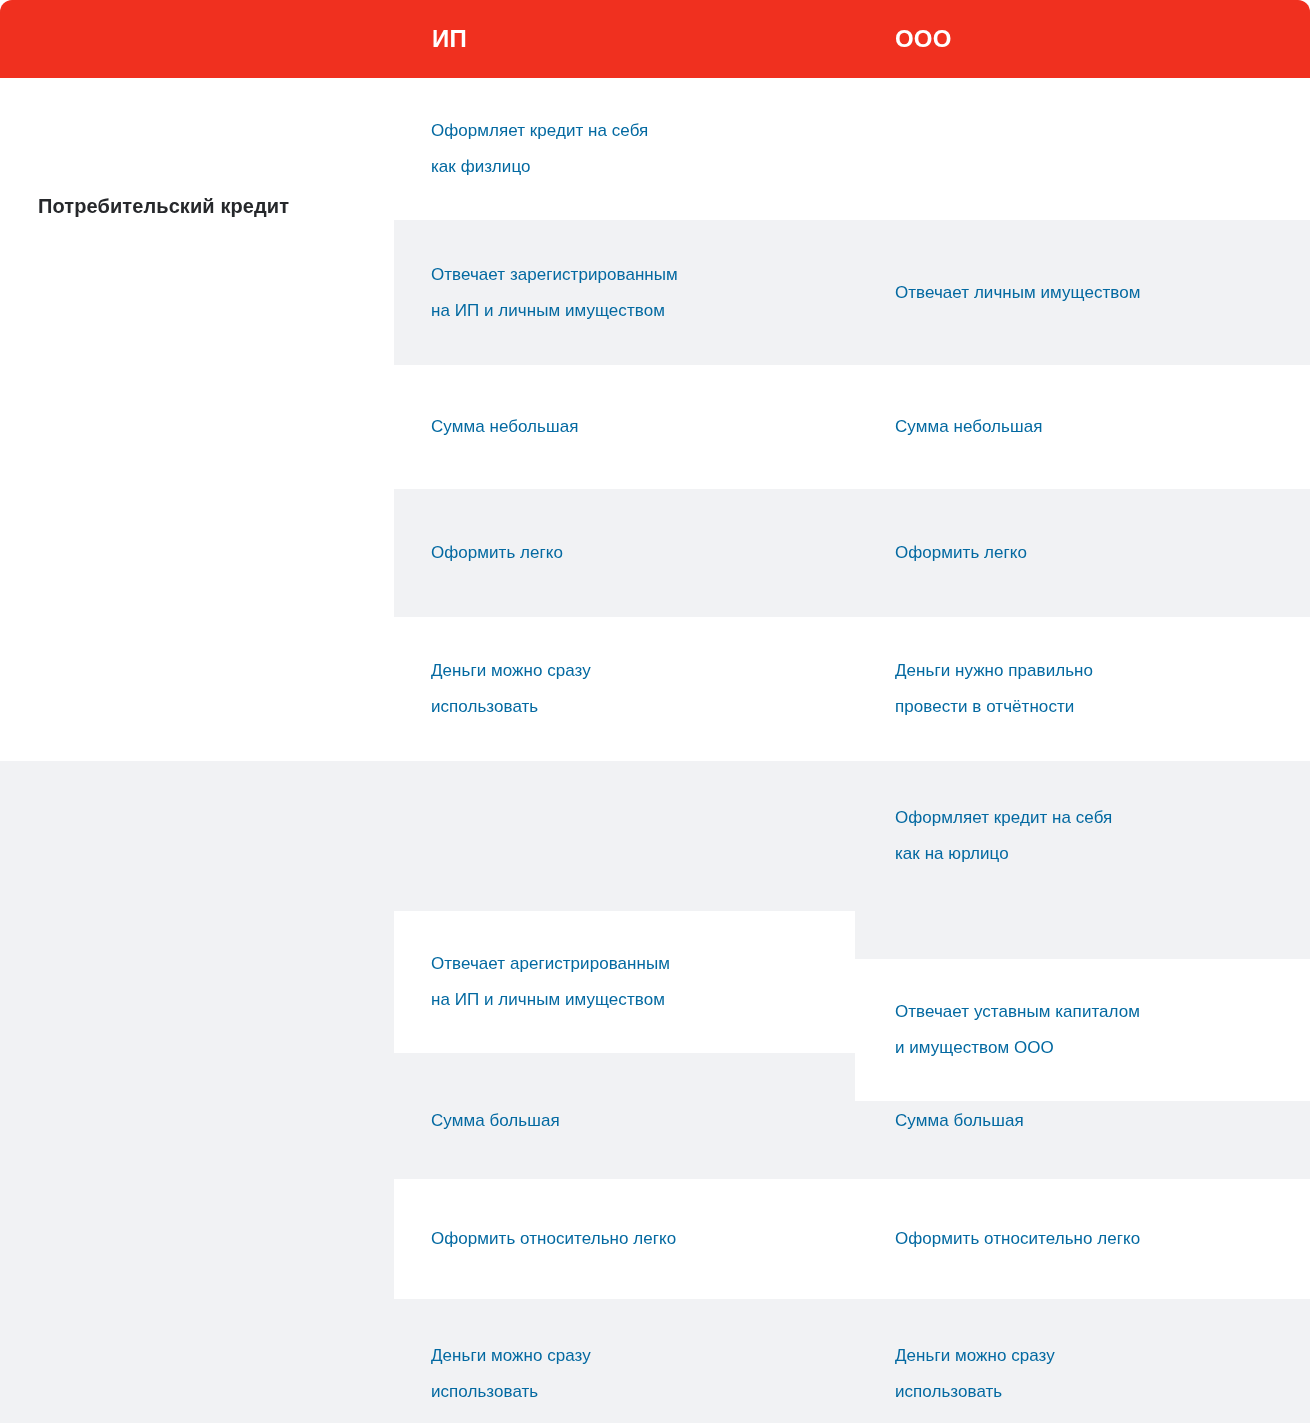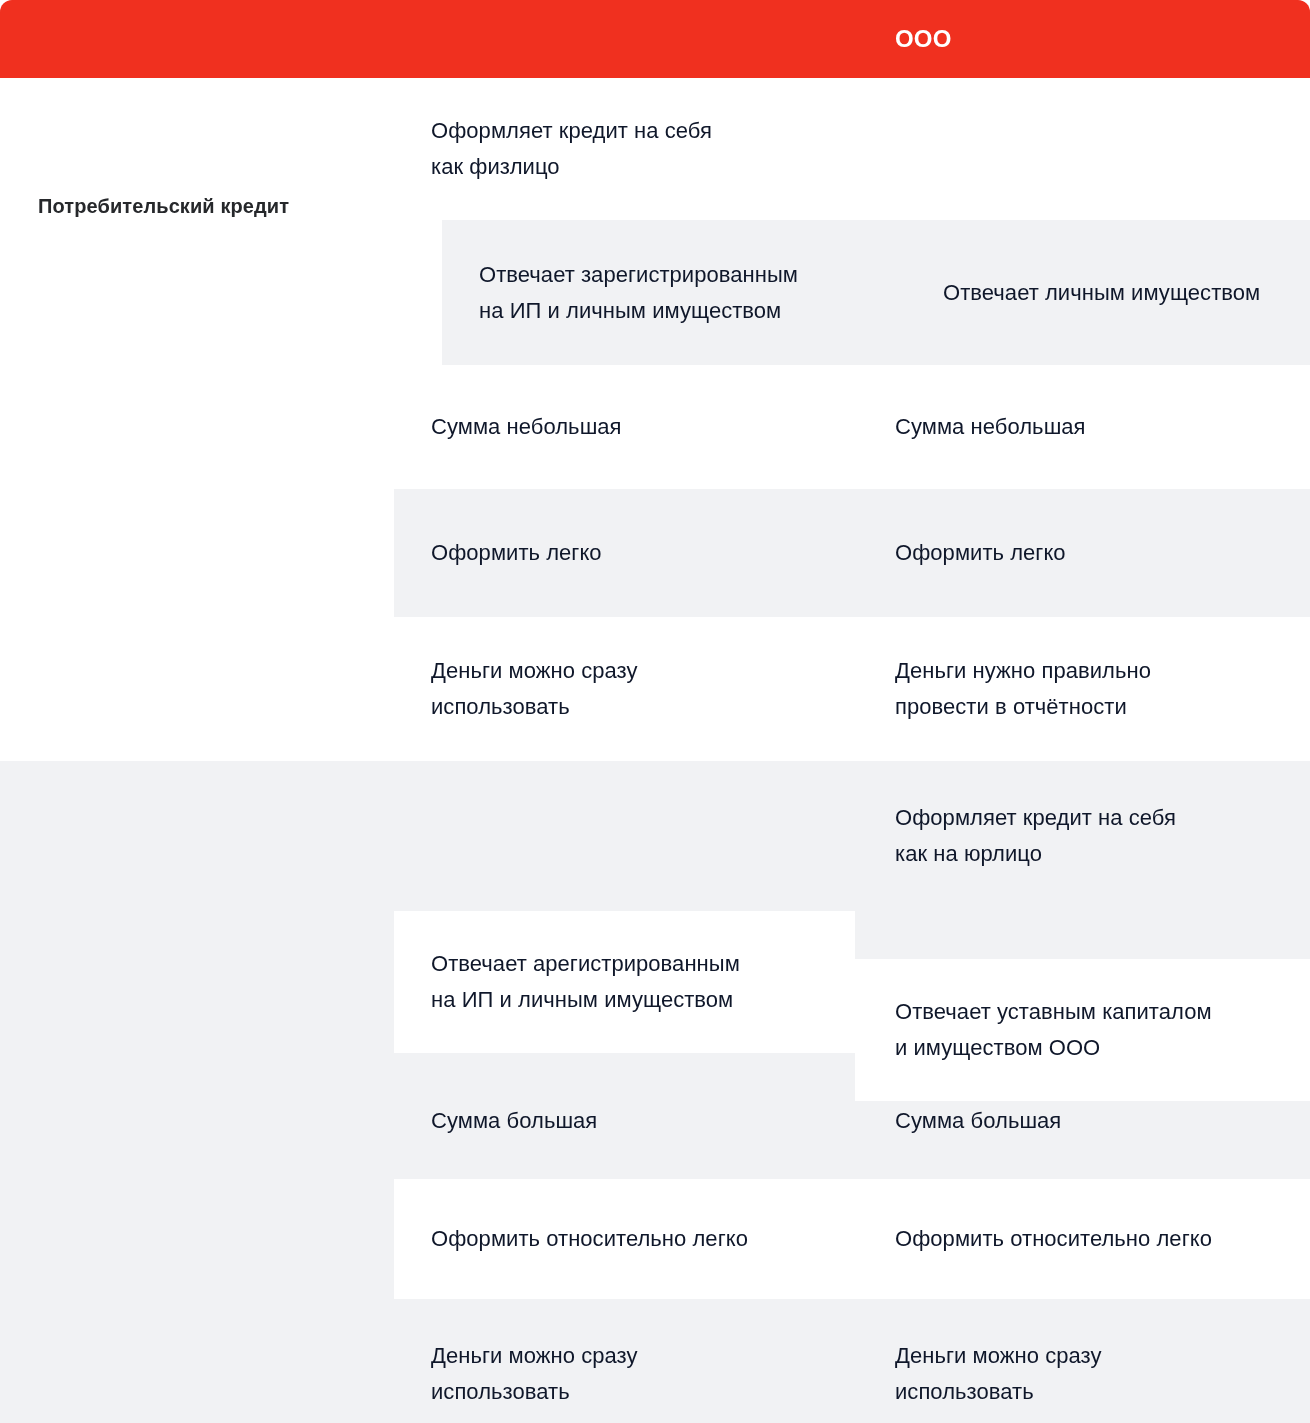--- a/index.html
+++ b/index.html
@@ -86,22 +86,22 @@
   }
   .row .cell {
     position: absolute;
     top: 0;
     height: 145px;
     box-sizing: border-box;
     display: flex;
     align-items: center;
   }
   .row .cell .cell-text {
-    color: #0f172a;
-    font-size: 22px;
+    color: #0369a1;
+    font-size: 17px;
     line-height: 36px;
     letter-spacing: 0.05px;
     white-space: pre-line;
   }
   .row .cell.col-a {
     left: 394px;
     width: 461px;
     padding-left: 37px;
     padding-right: 24px;
   }
@@ -118,37 +118,38 @@
   .section.theme-shaded .row.stripe .cell { background: #ffffff; }
   .section.theme-shaded .row.plain  .cell { background: transparent; }
 </style>
 </head>
 <body>
 
 <div class="comparison-table">
 
   <div class="table-header">
     <div class="head-cell col-label"></div>
+    <div class="head-cell col-a">ИП</div>
     <div class="head-cell col-b">ООО</div>
   </div>
 
   <div class="section theme-light" id="section-0" style="top:78px; height:683px;">
 
     <div class="section-label" style="top:113px;">Потребительский кредит</div>
 
     <div class="rows" style="top:0;">
 
       <div class="row plain" style="height:142px;">
         <div class="cell col-a" style="height:142px;">
           <span class="cell-text">Оформляет кредит на себя
 как физлицо</span>
         </div>
       </div>
 
-      <div class="row stripe" style="height:145px;margin-left:48px;">
+      <div class="row stripe" style="height:145px;">
         <div class="cell col-a" style="height:145px;">
           <span class="cell-text">Отвечает зарегистрированным
 на ИП и личным имуществом</span>
         </div>
         <div class="cell col-b" style="height:145px;">
           <span class="cell-text">Отвечает личным имуществом</span>
         </div>
       </div>
 
       <div class="row plain" style="height:124px;">

